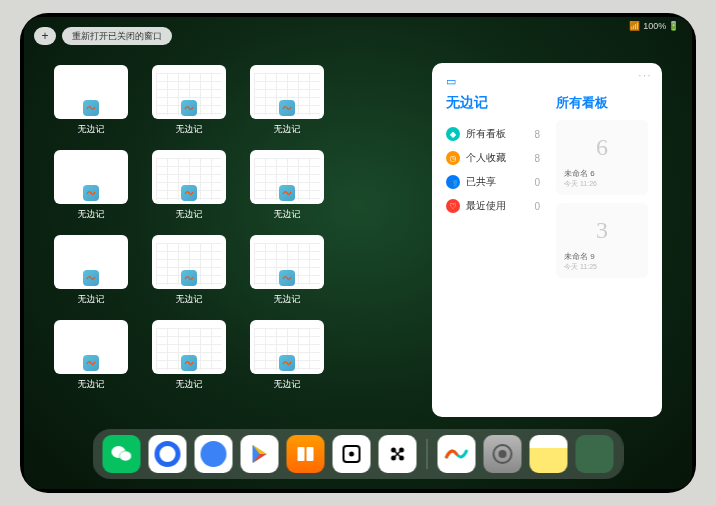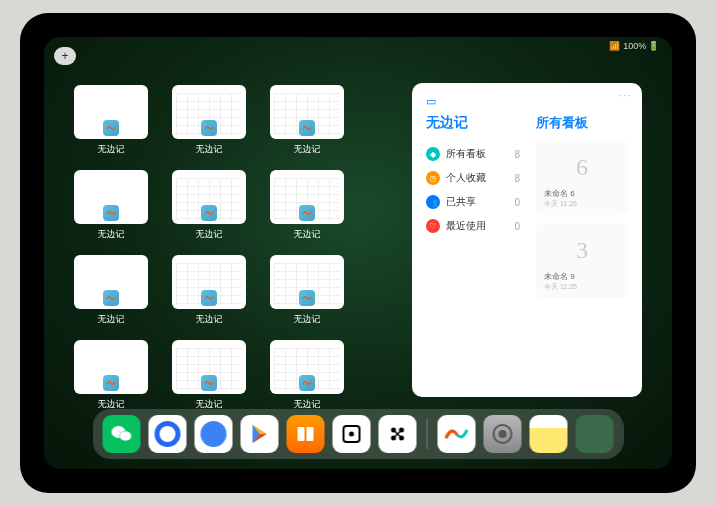--- a/index.html
+++ b/index.html
@@ -1,17 +1,17 @@
 <!DOCTYPE html>
 <html><head>
 <meta charset="utf-8">
 <style>
 *{margin:0;padding:0;box-sizing:border-box;font-family:-apple-system,"PingFang SC",sans-serif}
 body{width:716px;height:506px;background:#d8d8d4;display:flex;align-items:center;justify-content:center}
-.device{width:676px;height:480px;background:#000;border-radius:28px;padding:24px;position:relative}
+.device{width:676px;height:480px;background:#000;border-radius:28px;padding:4px;position:relative}
 .screen{width:100%;height:100%;border-radius:16px;background:radial-gradient(ellipse at 50% 40%,#1a4a2a 0%,#0d2815 50%,#061509 100%);position:relative;overflow:hidden}
 .status-bar{position:absolute;top:4px;right:12px;font-size:9px;color:#fff;opacity:.8}
 .top-pills{position:absolute;top:10px;left:10px;display:flex;gap:6px;align-items:center}
 .pill-add{width:22px;height:18px;background:rgba(255,255,255,.85);border-radius:10px;display:flex;align-items:center;justify-content:center;font-size:12px;color:#333}
 .pill-reopen{height:18px;background:rgba(255,255,255,.85);border-radius:10px;padding:0 10px;display:flex;align-items:center;font-size:9px;color:#333}
 .content{position:absolute;top:40px;left:30px;right:30px;bottom:68px;display:flex;gap:20px}
 .grid{flex:1;display:flex;flex-direction:column;gap:14px;padding-top:8px}
 .row{display:flex;gap:24px}
 .thumb{width:74px;display:flex;flex-direction:column;align-items:center;gap:4px}
 .thumb-box{width:74px;height:54px;background:#fff;border-radius:6px;position:relative;overflow:hidden}
@@ -59,20 +59,21 @@
 </style>
 </head>
 <body>
 
 <div class="device">
  <div class="screen">
   <div class="status-bar">📶 100% 🔋</div>
 
   <div class="top-pills">
    <div class="pill-add">+</div>
+   <div class="pill-reopen">重新打开已关闭的窗口</div>
   </div>
 
   <div class="content">
    <div class="grid" id="grid">
           <div class="row">
             <div class="thumb">
               <div class="thumb-box ">
                 <div class="app-badge">
                   <svg viewBox="0 0 10 10">
                     <path d="M1 6 Q3 2 5 5 T9 4" stroke="#ff4d00" stroke-width="1.2" fill="none"></path>

